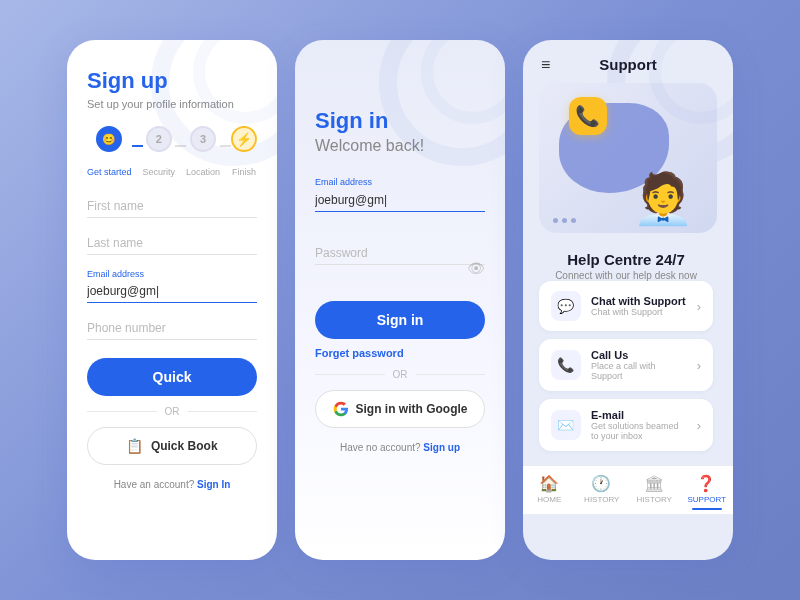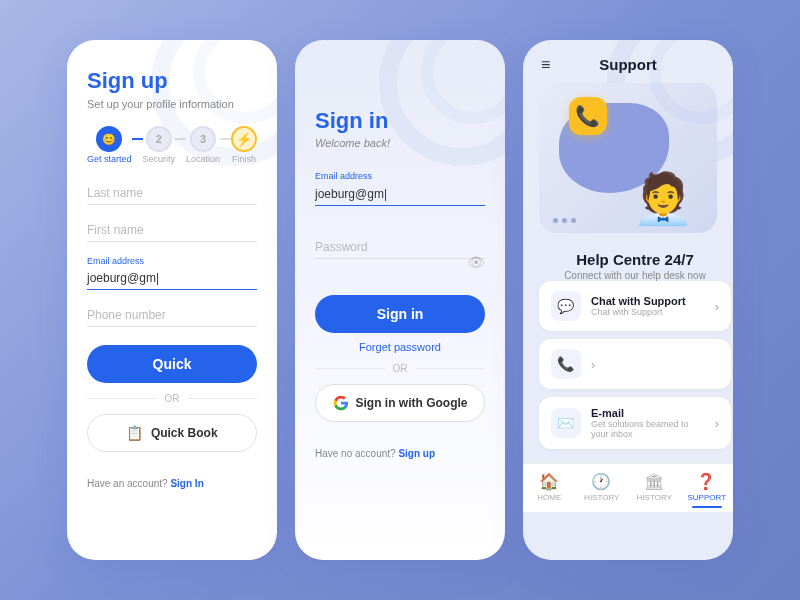--- a/index.html
+++ b/index.html
@@ -45,21 +45,21 @@
     .step { display: flex; flex-direction: column; align-items: center; position: relative; }
     .step-circle {
       width: 26px; height: 26px; border-radius: 50%;
       display: flex; align-items: center; justify-content: center;
       font-size: 11px; font-weight: 700;
       background: #2563eb; color: #fff;
       border: 2px solid #2563eb;
     }
     .step-circle.inactive { background: #e8eaf6; color: #aaa; border-color: #dde; }
     .step-circle.flash { background: #fff3cd; color: #f59e0b; border-color: #fbbf24; font-size: 13px; }
-    .step-label { font-size: 9px; color: #2563eb; margin-top: 2px; white-space:nowrap; }
+    .step-label { font-size: 9px; color: #2563eb; margin-top: 15px; white-space:nowrap; }
     .step-label.inactive { color: #aaa; }
     .step-line { width: 22px; height: 2px; background: #2563eb; margin-bottom: 12px; }
     .step-line.inactive { background: #e0e0e0; }
 
     .form-group { margin-bottom: 14px; position: relative; }
     .form-label { font-size: 9px; color: #2563eb; margin-bottom: 1px; display: block; }
     .form-input {
       width: 100%; border: none; border-bottom: 1.5px solid #e0e0e0;
       font-size: 12px; color: #333; padding: 4px 0; background: transparent;
       outline: none;
@@ -80,30 +80,30 @@
     .or-divider::before, .or-divider::after {
       content:''; flex:1; height:1px; background:#e8e8e8;
     }
     .btn-secondary {
       width: 100%; padding: 10px; border-radius: 25px;
       background: #fff; color: #333; border: 1.5px solid #e0e0e0;
       font-size: 12px; font-weight: 600; cursor: pointer;
       display: flex; align-items: center; justify-content: center; gap: 7px;
     }
     .book-icon { font-size: 14px; }
-    .have-account { text-align: left; font-size: 10px; color: #888; margin-top: 26px; }
+    .have-account { text-align: center; font-size: 10px; color: #888; margin-top: 14px; }
     .link-blue { color: #2563eb; font-weight: 600; cursor: pointer; }
 
     
     .signin-card { background: linear-gradient(180deg, #e8ecf8 0%, #f5f6ff 60%, #fff 100%); }
     .signin-title { color: #2563eb; font-size: 22px; font-weight: 700; margin-bottom: 3px; margin-top: 40px; }
-    .signin-subtitle { color: #888; font-size: 11px; margin-bottom: 22px; font-style: italic; }
+    .signin-subtitle { color: #888; font-size: 16px; margin-bottom: 22px; }
     .field-label { font-size: 9px; color: #2563eb; margin-bottom: 2px; display: block; }
     .eye-icon { position: absolute; right: 0; top: 18px; color: #bbb; font-size: 14px; cursor: pointer; }
-    .forget-link { text-align: center; color: #2563eb; font-size: 11px; font-weight: 400; margin-top: 8px; cursor: pointer; }
+    .forget-link { text-align: left; color: #2563eb; font-size: 11px; font-weight: 700; margin-top: 8px; cursor: pointer; }
     .google-icon { width: 16px; height: 16px; }
 
     
     .support-card { background: #e8ecf8; padding: 0; overflow: hidden; }
     .support-header { display: flex; align-items: center; justify-content: center; padding: 16px 20px 0 20px; position: relative; }
     .hamburger { position: absolute; left: 18px; font-size: 16px; color: #333; }
     .support-header-title { font-size: 15px; font-weight: 600; color: #1a1a2e; }
     .support-illustration {
       background: linear-gradient(135deg, #e8eaf8 0%, #d0d8f0 100%);
       margin: 10px 16px 0 16px; border-radius: 18px;
@@ -119,21 +119,21 @@
       position: absolute; font-size: 50px; right: 22px; bottom: 5px;
     }
     .illus-phone-icon {
       position: absolute; left: 30px; top: 14px;
       background: #fbbf24; border-radius: 12px;
       width: 38px; height: 38px;
       display: flex; align-items: center; justify-content: center;
       font-size: 20px; color: #fff;
       box-shadow: 0 2px 8px rgba(251,191,36,0.4);
     }
-    .support-body { padding: 10px 2px 0 16px; }
+    .support-body { padding: 10px 20px 0 16px; }
     .help-title { text-align: center; font-size: 15px; font-weight: 700; color: #1a1a2e; margin: 8px 0 2px 0; }
     .help-sub { text-align: center; font-size: 10px; color: #888; }
     .support-item {
       background: #fff; border-radius: 12px; padding: 10px 12px;
       display: flex; align-items: center; gap: 10px;
       margin-bottom: 8px; cursor: pointer;
       box-shadow: 0 1px 4px rgba(100,120,200,0.07);
     }
     .support-item-icon {
       width: 30px; height: 30px; border-radius: 8px;
@@ -181,24 +181,24 @@
       <span class="step-label inactive">Location</span>
     </div>
     <div class="step-line inactive"></div>
     <div class="step">
       <div class="step-circle flash">⚡</div>
       <span class="step-label inactive">Finish</span>
     </div>
   </div>
 
   <div class="form-group">
+    <input class="form-input" type="text" placeholder="First name" style="">
+  </div>
+  <div class="form-group">
     <input class="form-input" type="text" placeholder="Last name" style="">
-  </div>
-  <div class="form-group">
-    <input class="form-input" type="text" placeholder="First name" style="">
   </div>
   <div class="form-group">
     <label class="form-label">Email address</label>
     <input class="form-input active-input" type="text" value="joeburg@gm|" style="">
   </div>
   <div class="form-group">
     <input class="form-input" type="text" placeholder="Phone number" style="">
   </div>
 
   <button class="btn-primary">Quick</button>
@@ -282,20 +282,24 @@
       <div class="support-item-icon">💬</div>
       <div class="support-item-text">
         <div class="support-item-label">Chat with Support</div>
         <div class="support-item-sub">Chat with Support</div>
       </div>
       <span class="support-item-arrow">›</span>
     </div>
 
     <div class="support-item">
       <div class="support-item-icon">📞</div>
+      <div class="support-item-text">
+        <div class="support-item-label">Call Us</div>
+        <div class="support-item-sub">Place a call with Support</div>
+      </div>
       <span class="support-item-arrow">›</span>
     </div>
 
     <div class="support-item">
       <div class="support-item-icon">✉️</div>
       <div class="support-item-text">
         <div class="support-item-label">E-mail</div>
         <div class="support-item-sub">Get solutions beamed to your inbox</div>
       </div>
       <span class="support-item-arrow">›</span>

